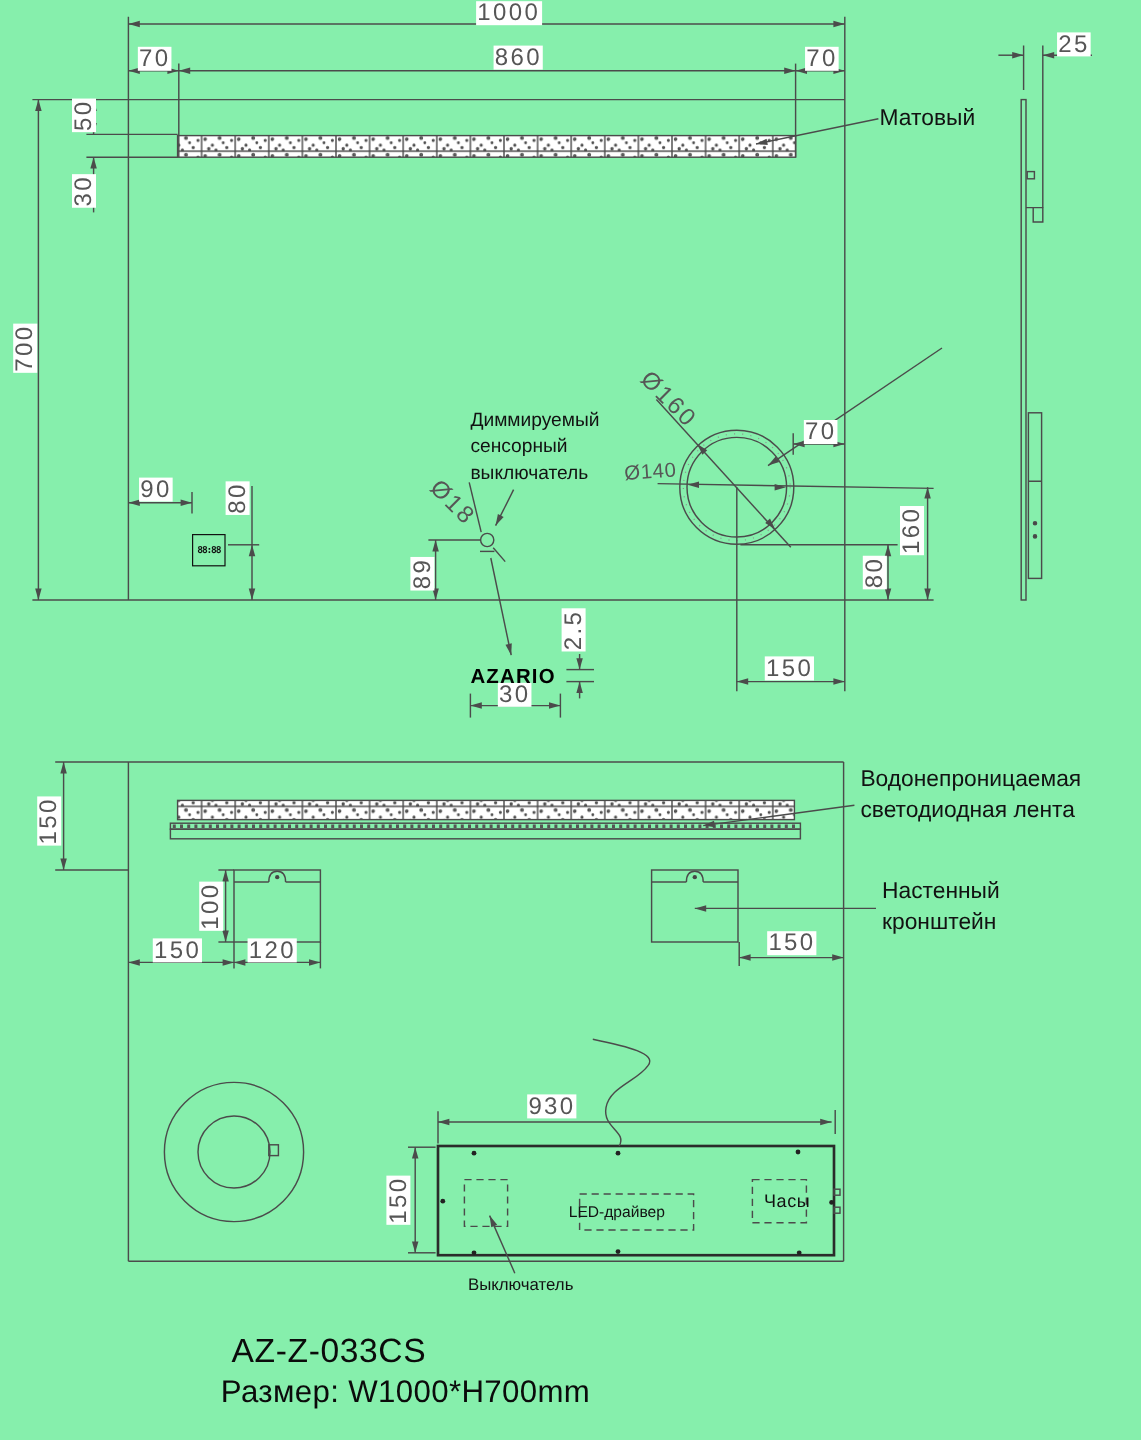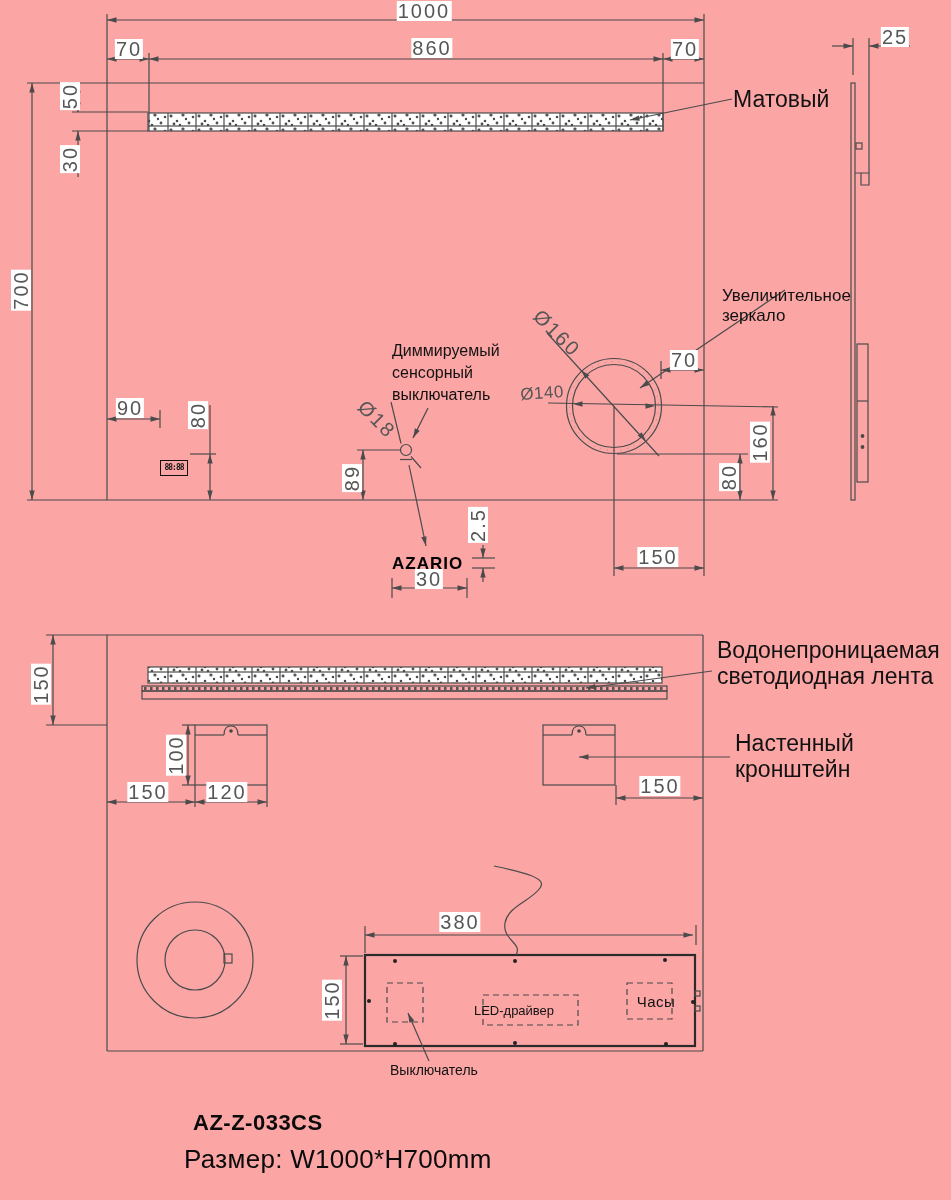--- a/index.html
+++ b/index.html
@@ -1,37 +1,37 @@
 <!DOCTYPE html>
 <html><head>
 <meta charset="utf-8">
 <style>
   html,body{margin:0;padding:0;background:#fff;}
-  .sheet{position:relative;width:951px;height:1200px;background:#fca5a5;overflow:hidden;
+  .sheet{position:relative;width:951px;height:1200px;background:#86efac;overflow:hidden;
          font-family:"Liberation Sans",sans-serif;}
   .sheet svg{position:absolute;left:0;top:0;}
   span{position:absolute;}
   .dim{transform:translate(-50%,-50%);font-size:20px;color:#565656;letter-spacing:2px;
        white-space:nowrap;background:#fff;padding:0 1px;line-height:1;}
   .dim.v{transform:translate(-50%,-50%) rotate(-90deg);}
   .dim.r45{transform:translate(-50%,-50%) rotate(45deg);background:transparent;}
   .dim.rm4{transform:translate(-50%,-50%) rotate(-4deg);font-size:17px;letter-spacing:.5px;background:transparent;}
-  .ann{font-size:23px;color:#121212;line-height:26px;white-space:pre-line;}
+  .ann{font-size:19px;color:#121212;line-height:26px;white-space:pre-line;}
   .ann.mid{font-size:17px;line-height:20px;}
   .ann.sm{font-size:16px;line-height:22px;}
   .ann.xs{font-size:14px;line-height:17px;}
   .tag{transform:translate(-50%,-50%);color:#121212;white-space:nowrap;line-height:1;}
   .tag.driver{font-size:13px;}
   .tag.clock{font-size:15px;letter-spacing:.5px;}
   .brand{font-size:17px;font-weight:800;color:#000;letter-spacing:1px;line-height:1;}
-  .clockbox{left:160px;top:445px;width:28px;height:16px;border:1.5px solid #111;
-            box-sizing:border-box;display:flex;align-items:center;justify-content:center;margin-top:15px;}
+  .clockbox{left:160px;top:445px;width:28px;height:27px;border:1.5px solid #111;
+            box-sizing:border-box;display:flex;align-items:center;justify-content:center;}
   .clockbox span{position:static;font-family:"DejaVu Sans Mono",monospace;font-weight:bold;
             font-size:8px;color:#111;letter-spacing:-1px;line-height:1;}
-  .footer-model{font-size:22px;color:#0b0b0b;letter-spacing:.5px;font-weight:bold;}
+  .footer-model{font-size:28px;color:#0b0b0b;letter-spacing:.5px;}
   .footer-size{font-size:26px;color:#0b0b0b;letter-spacing:.3px;}
 </style>
 </head>
 <body>
 
 <div class="sheet">
 
 <svg width="951" height="1200" viewBox="0 0 951 1200" stroke="#4b4b4b" stroke-width="1.2" fill="none">
   <defs>
     <path id="ah" d="M0,0 L9.5,2.7 L9.5,-2.7 Z"></path>
@@ -271,26 +271,24 @@
 <span class="dim" style="left:684px;top:360px">70</span>
 <span class="dim v" style="left:760px;top:442px">160</span>
 <span class="dim v" style="left:729px;top:477px">80</span>
 <span class="dim" style="left:658px;top:557px">150</span>
 
 <span class="dim v" style="left:41px;top:684px">150</span>
 <span class="dim v" style="left:176px;top:755px">100</span>
 <span class="dim" style="left:148px;top:792px">150</span>
 <span class="dim" style="left:227px;top:792px">120</span>
 <span class="dim" style="left:660px;top:786px">150</span>
-<span class="dim" style="left:460px;top:922px">380</span>
+<span class="dim" style="left:460px;top:922px">930</span>
 <span class="dim v" style="left:332px;top:1000px">150</span>
 
 <span class="ann" style="left:733px;top:86px">Матовый</span>
-<span class="ann mid" style="left:722px;top:286px">Увеличительное
-зеркало</span>
 <span class="ann sm" style="left:392px;top:340px">Диммируемый
 сенсорный
 выключатель</span>
 <span class="ann" style="left:717px;top:637px">Водонепроницаемая
 светодиодная лента</span>
 <span class="ann" style="left:735px;top:730px">Настенный
 кронштейн</span>
 <span class="ann xs" style="left:390px;top:1062px">Выключатель</span>
 <span class="tag driver" style="left:514px;top:1010px">LED-драйвер</span>
 <span class="tag clock" style="left:656px;top:1001px">Часы</span>

